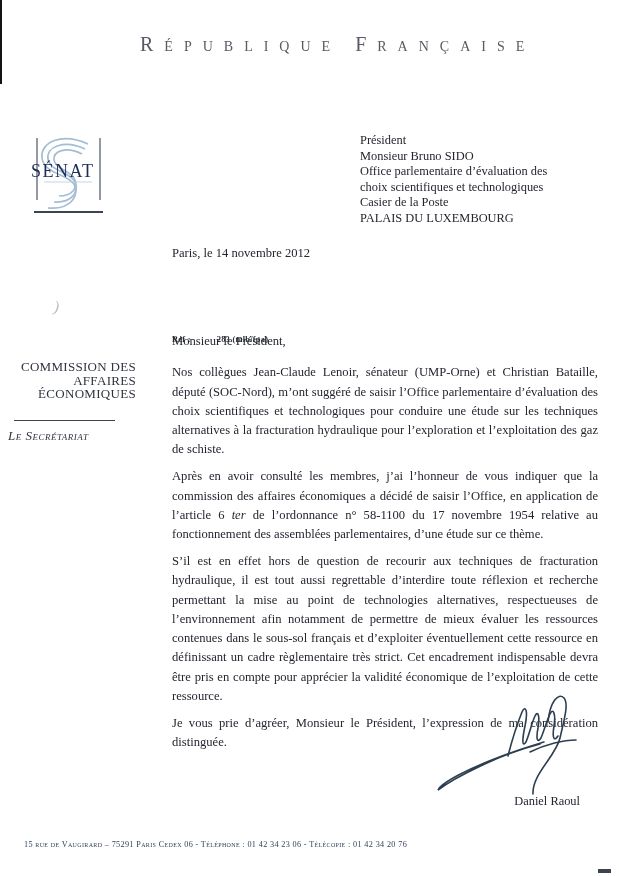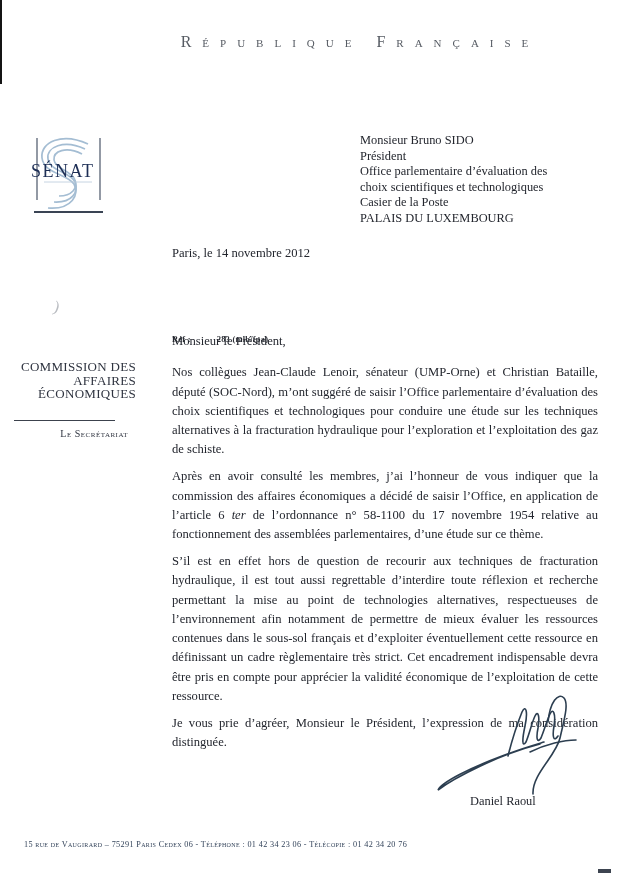--- a/index.html
+++ b/index.html
@@ -8,52 +8,52 @@
     background:#ffffff;overflow:hidden;
     font-family:"Liberation Serif","DejaVu Serif",serif;
     color:#23262e;
   }
   
   .edge-bar{position:absolute;left:0;top:0;width:2px;height:84px;background:#141414;}
   .corner-mark{position:absolute;left:598px;top:869px;width:13px;height:4px;background:#3d4450;}
   .curl-mark{position:absolute;left:54px;top:298px;font-size:16px;color:#b9bcc1;transform:rotate(18deg);}
   
   .header{
-    position:absolute;left:140px;top:33px;width:440px;text-align:center;
-    font-variant:small-caps;font-size:16px;letter-spacing:11px;color:#565b63;
+    position:absolute;left:140px;top:33px;width:440px;text-align:left;
+    font-variant:small-caps;font-size:20px;letter-spacing:11px;color:#565b63;
     white-space:nowrap;
   }
   .header .w2{margin-left:14px;}
   
   .logo{position:absolute;left:28px;top:130px;width:82px;height:92px;}
   
   .recipient{position:absolute;left:360px;top:133px;font-size:12.4px;line-height:15.6px;}
   
   .dateline{position:absolute;left:172px;top:246px;font-size:12.6px;}
   
   .refline{position:absolute;left:172px;top:286px;font-size:8.5px;font-weight:600;color:#2c2f36;letter-spacing:0.2px;margin-top:48px;}
   .refline .val{margin-left:26px;font-weight:600;}
   
   .commission{
     position:absolute;left:8px;top:360px;width:128px;text-align:right;
     font-size:13px;line-height:13.5px;color:#2f3440;letter-spacing:0.3px;
   }
   .side-rule{position:absolute;left:14px;top:420px;width:101px;height:1px;background:#3c424d;}
   .secretariat{
-    position:absolute;left:8px;top:428px;width:120px;text-align:right;
-    font-variant:small-caps;font-size:10px;color:#2f3440;letter-spacing:0.5px;
+    position:absolute;left:8px;top:428px;width:120px;text-align:left;
+    font-style:italic;font-variant:small-caps;font-size:13px;color:#2f3440;letter-spacing:0.5px;
   }
   
   .body-col{position:absolute;left:172px;top:332px;width:426px;font-size:12.6px;line-height:19.3px;text-align:justify;}
   .body-col .salutation{margin:0 0 12px 0;text-align:left;}
   .body-col p{margin:0 0 7.5px 0;}
   .body-col .it{font-style:italic;}
   
   .signature{position:absolute;left:430px;top:690px;width:150px;height:115px;}
-  .signer{position:absolute;left:470px;top:794px;width:110px;text-align:left;font-size:12.4px;}
+  .signer{position:absolute;left:470px;top:794px;width:110px;text-align:right;font-size:12.4px;}
   
   .footer{
     position:absolute;left:0;top:840px;width:619px;
     font-variant:small-caps;font-size:8.2px;letter-spacing:0.35px;color:#33435a;
     padding-left:24px;box-sizing:border-box;white-space:nowrap;
   }
 </style>
 </head>
 <body>
 
@@ -79,22 +79,22 @@
         <path d="M57,19 C36,9 18,17 20,29 C22,41 42,42 47,52 C51,62 44,73 26,72"></path>
         <path d="M54,24 C38,16 25,21 26,30 C27,39 44,41 47,50 C50,58 44,66 31,66"></path>
       </g>
 
       <text x="3" y="47" font-family="'Liberation Serif','DejaVu Serif',serif" font-size="18" letter-spacing="1.5" fill="#1d2e55">SÉNAT</text>
       <line x1="16" y1="52" x2="64" y2="52" stroke="#b8c9da" stroke-width="0.8"></line>
     </svg>
   </div>
 
   <div class="recipient">
+    <div>Président</div>
     <div>Monsieur Bruno SIDO</div>
-    <div>Président</div>
     <div>Office parlementaire d’évaluation des</div>
     <div>choix scientifiques et technologiques</div>
     <div>Casier de la Poste</div>
     <div>PALAIS DU LUXEMBOURG</div>
   </div>
 
   <div class="dateline">Paris, le 14 novembre 2012</div>
 
   <div class="refline">
     <span>Réf :</span><span class="val">283 (mlb/fpa)</span>

